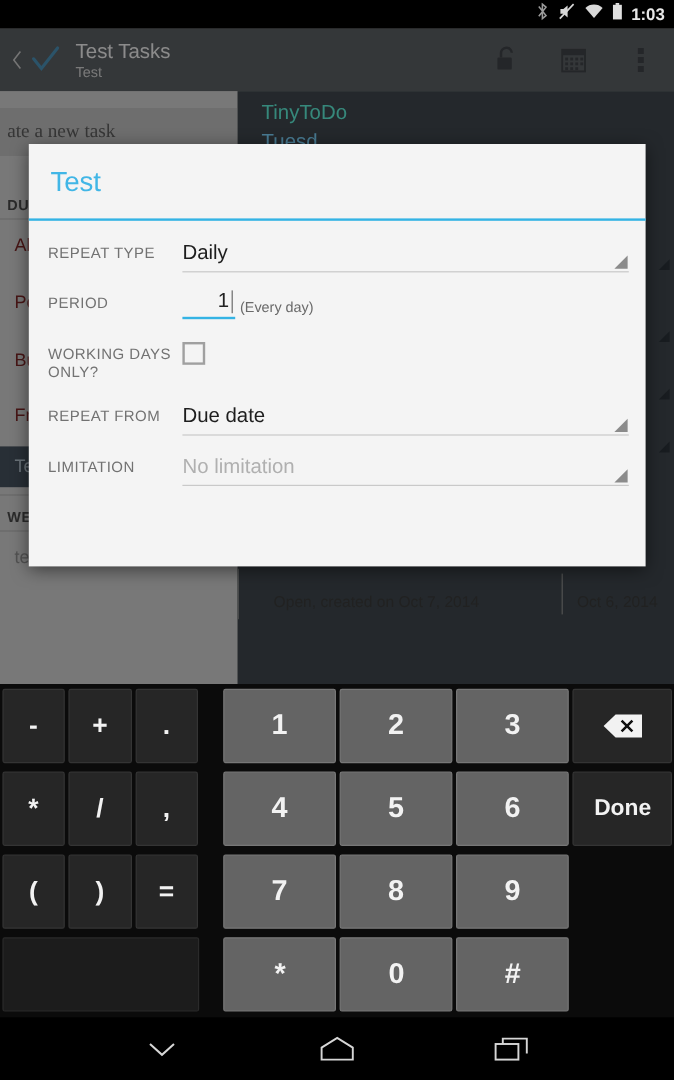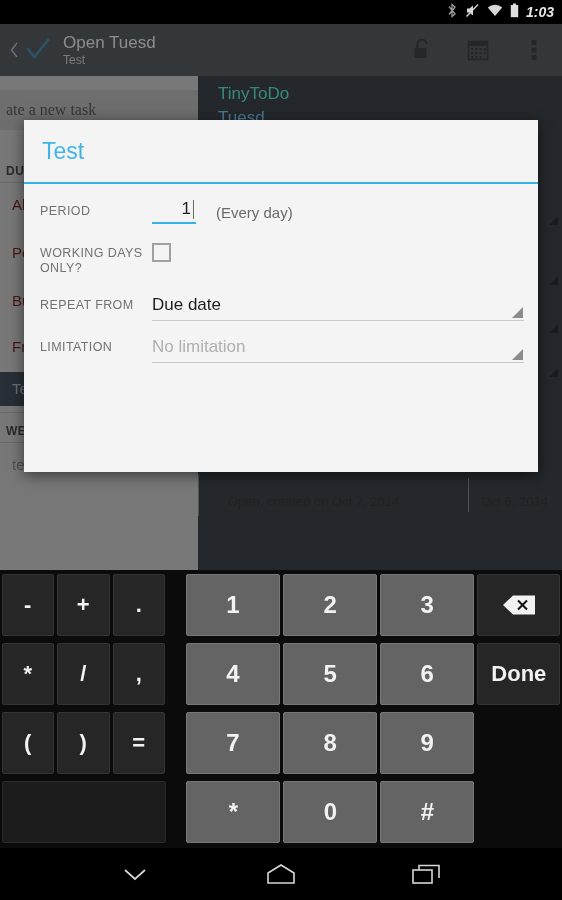--- a/index.html
+++ b/index.html
@@ -8,21 +8,21 @@
     background: #000;
     font-family: "Liberation Sans", sans-serif;
     overflow: hidden;
   }
   #screen { position: relative; width: 562px; height: 900px; overflow: hidden; background: #000; }
 
   
   .statusbar {
     position: absolute; left: 0; top: 0; width: 562px; height: 24px;
     background: #000; display: flex; align-items: center;
-    justify-content: flex-end; padding-right: 8px; gap: 7px; font-style: italic;
+    justify-content: flex-end; padding-right: 8px; gap: 7px;
   }
   .statusbar .sicon { display: block; }
   .status-time {
     color: #e8e8e8; font-size: 14px; font-weight: bold;
     letter-spacing: 0px; line-height: 24px;
   }
 
   
   .app-bg { position: absolute; left: 0; top: 24px; width: 562px; height: 546px; background: #a8a8a8; }
   .dimmer { position: absolute; left: 0; top: 24px; width: 562px; height: 546px; background: rgba(0,0,0,0.42); z-index: 40; }
@@ -103,21 +103,21 @@
   }
 
   .numwrap { margin-top: 4px; display: flex; align-items: flex-end; }
   .numfield {
     width: 44px; height: 28px; border-bottom: 2px solid #34b3e4;
     display: flex; align-items: center; justify-content: flex-end;
     padding-right: 2px; position: relative;
   }
   .numfield .nval { font-size: 17px; color: #222; }
   .caret { display:inline-block; width: 1px; height: 19px; background: #6b6b6b; margin-left: 2px; }
-  .numnote { margin-left: 20px; color: #6a6a6a; font-size: 15px; padding-bottom: 3px; }
+  .numnote { margin-left: 4px; color: #6a6a6a; font-size: 12px; padding-bottom: 3px; }
 
   .cbox {
     margin-top: 9px; width: 19px; height: 19px;
     border: 2px solid #a0a0a0; background: #f4f4f4;
   }
 
   .dlg-btnbar { height: 57px; border-top: 1px solid #e0e0e0; display: flex; }
   .dlg-btn {
     flex: 1; display: flex; align-items: center; justify-content: center;
     font-size: 15px; color: #303030;
@@ -134,21 +134,21 @@
     height: 62px; margin: 2px 1.5px; border-radius: 2px;
     display: flex; align-items: center; justify-content: center;
     color: #f2f2f2; font-size: 20px; font-weight: bold;
     background: #262626; border: 1px solid #343434;
   }
   .key.sym { width: 53px; font-size: 22px; }
   .key.num {
     width: 95px; background: #646464; border: 1px solid #777;
     font-size: 24px;
   }
-  .key.side { width: 84px; font-size: 22px; }
+  .key.side { width: 84px; font-size: 19px; }
   .key.wide { width: 166px; }
   .key.blank { background: #1c1c1c; border: 1px solid #2a2a2a; }
   .key.empty { background: transparent; border: none; }
   .kb-gap { width: 18px; }
 
   
   .navbar {
     position: absolute; left: 0; top: 848px; width: 562px; height: 52px;
     background: #000; display: flex; align-items: center; justify-content: center;
     gap: 86px;
@@ -193,21 +193,21 @@
         <svg width="9" height="16" viewBox="0 0 9 16">
             <path d="M7 1 L1.5 8 L7 15" fill="none" stroke="#c9c9c9" stroke-width="1.3"></path>
           </svg>
       </div>
       <div class="ab-logo">
         <svg width="26" height="26" viewBox="0 0 26 26">
             <path d="M3 12 L9.5 20 L23 3" fill="none" stroke="#4a8fb5" stroke-width="2.6" stroke-linecap="round"></path>
           </svg>
       </div>
       <div class="ab-titles">
-        <span class="ab-title">Open Tuesd</span>
+        <span class="ab-title">Test Tasks</span>
         <span class="ab-sub">Test</span>
       </div>
       <div class="ab-spacer"></div>
       <div class="ab-icon">
         <svg width="22" height="24" viewBox="0 0 22 24">
           <path d="M6.5 10 V6.5 A4.5 4.5 0 0 1 15.5 6" fill="none" stroke="#3f4347" stroke-width="2.1"></path>
           <rect x="3.5" y="10" width="12" height="10" rx="1" fill="#3f4347"></rect>
         </svg>
       </div>
       <div class="ab-icon">
@@ -275,20 +275,29 @@
   <div class="dimmer"></div>
 
   <div class="dialog">
     <div class="dlg-titlebar">
       <span class="dlg-title">Test</span>
     </div>
     <div class="dlg-rule"></div>
 
     <div class="dlg-body">
 
+      <div class="frow">
+        <div class="flabel">REPEAT TYPE</div>
+        <div class="fcontrol">
+          <div class="spinner">
+            <span class="sval">Daily</span>
+            <span class="spin-tri"></span>
+          </div>
+        </div>
+      </div>
 
       <div class="frow">
         <div class="flabel">PERIOD</div>
         <div class="fcontrol">
           <div class="numwrap">
             <div class="numfield">
               <span class="nval">1</span>
               <span class="caret"></span>
             </div>
             <span class="numnote">(Every day)</span>

